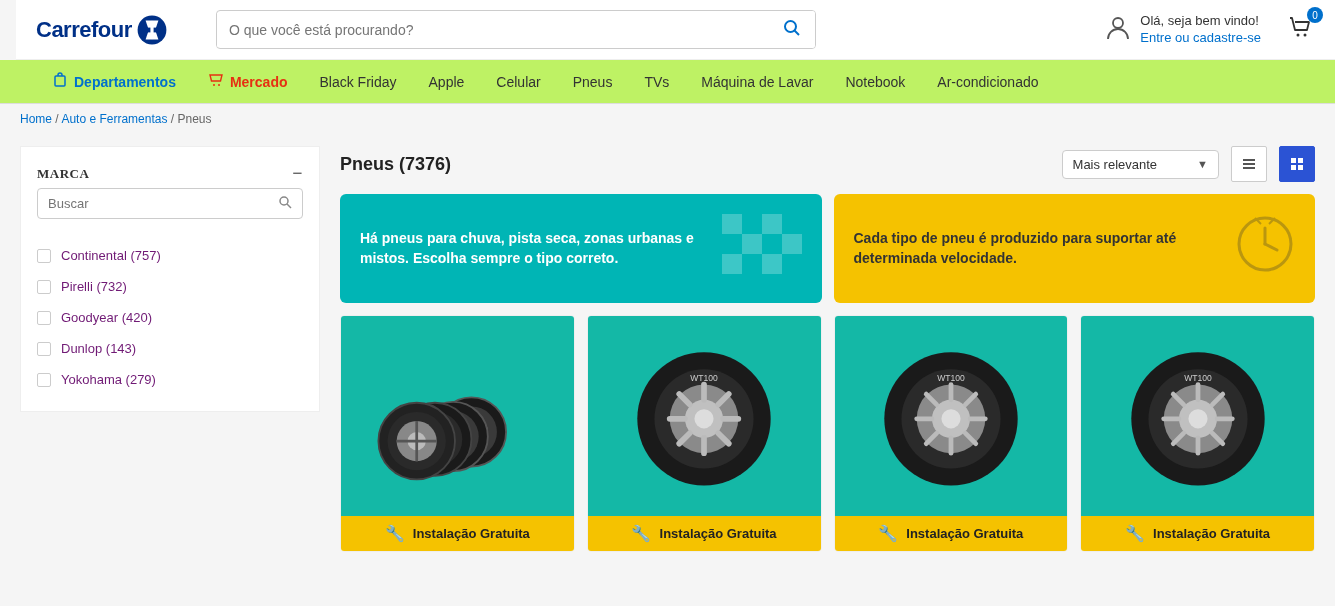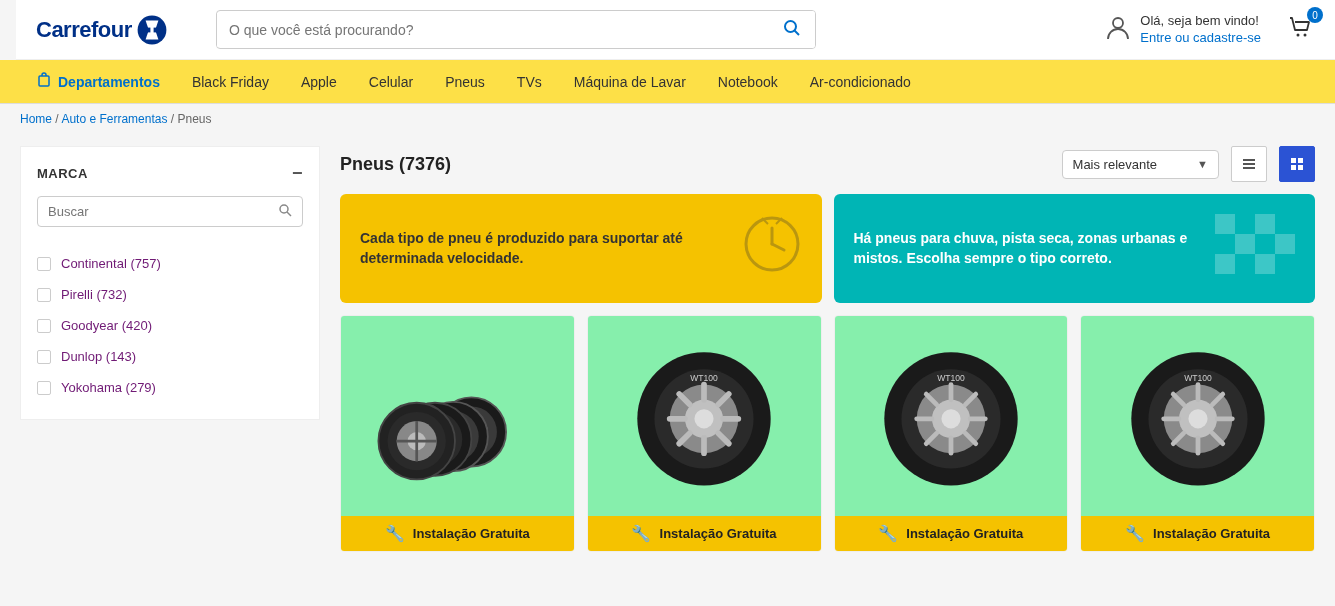--- a/index.html
+++ b/index.html
@@ -98,23 +98,23 @@
       font-size: 10px;
       width: 16px;
       height: 16px;
       display: flex;
       align-items: center;
       justify-content: center;
     }
 
     
     .nav {
-      background: #fde047;
+      background: #bef264;
       border-bottom: 1px solid #ddd;
-      padding: 0 20px;
+      padding: 0 36px;
       display: flex;
       align-items: center;
       gap: 0;
     }
     .nav-item {
       padding: 12px 16px;
       cursor: pointer;
       font-size: 14px;
       color: #333;
       white-space: nowrap;
@@ -158,24 +158,25 @@
       margin-top: 12px;
       border: 1px solid #eee;
       height: fit-content;
     }
     .sidebar-title {
       font-size: 13px;
       font-weight: bold;
       color: #333;
       text-transform: uppercase;
       letter-spacing: 0.5px;
-      margin-bottom: 12px;
+      margin-bottom: 4px;
       display: flex;
       justify-content: space-between;
       align-items: center;
+      font-family: Liberation Serif, serif;
     }
     .sidebar-title .minus {
       font-size: 18px;
       color: #555;
       cursor: pointer;
     }
     .brand-search {
       display: flex;
       align-items: center;
       border: 1px solid #ccc;
@@ -307,21 +308,21 @@
       flex-direction: column;
       cursor: pointer;
     }
     .product-img {
       width: 100%;
       height: 200px;
       display: flex;
       align-items: center;
       justify-content: center;
       padding: 10px;
-      background: #86efac;
+      background: #14b8a6;
     }
     .product-img svg, .product-img .tire-img {
       max-width: 90%;
       max-height: 90%;
     }
     .product-footer {
       background: #f5c200;
       display: flex;
       align-items: center;
       justify-content: center;
@@ -385,20 +386,30 @@
 <nav class="nav">
   <div class="nav-item departamentos">
     <span>
       <svg width="16" height="16" viewBox="0 0 16 16" fill="none">
         <rect x="3" y="4" width="10" height="10" rx="1" stroke="#0070cc" stroke-width="1.5"></rect>
         <path d="M6 4V3a2 2 0 014 0v1" stroke="#0070cc" stroke-width="1.5"></path>
       </svg>
     </span>
     <span>Departamentos</span>
   </div>
+  <div class="nav-item mercado">
+    <span>
+      <svg width="16" height="16" viewBox="0 0 16 16" fill="none">
+        <path d="M2 3h12l-1.5 6H3.5L2 3z" stroke="#e63012" stroke-width="1.4"></path>
+        <circle cx="6" cy="13" r="1" fill="#e63012"></circle>
+        <circle cx="11" cy="13" r="1" fill="#e63012"></circle>
+      </svg>
+    </span>
+    <span>Mercado</span>
+  </div>
   <div class="nav-item">
     <span>Black Friday</span>
   </div>
   <div class="nav-item">
     <span>Apple</span>
   </div>
   <div class="nav-item">
     <span>Celular</span>
   </div>
   <div class="nav-item">
@@ -485,42 +496,42 @@
         <svg width="16" height="16" viewBox="0 0 16 16" fill="none">
           <rect x="2" y="2" width="5" height="5" fill="white"></rect>
           <rect x="9" y="2" width="5" height="5" fill="white"></rect>
           <rect x="2" y="9" width="5" height="5" fill="white"></rect>
           <rect x="9" y="9" width="5" height="5" fill="white"></rect>
         </svg>
       </div>
     </div>
 
     <div class="banners">
-      <div class="banner banner-yellow">
-        <div class="banner-text">Cada tipo de pneu é produzido para suportar até determinada velocidade.</div>
-        <span class="banner-icon">
-          <svg width="60" height="60" viewBox="0 0 60 60" fill="none" opacity="0.5">
-            <circle cx="30" cy="30" r="26" stroke="#333" stroke-width="3"></circle>
-            <line x1="30" y1="14" x2="30" y2="30" stroke="#333" stroke-width="3" stroke-linecap="round"></line>
-            <line x1="30" y1="30" x2="42" y2="36" stroke="#333" stroke-width="3" stroke-linecap="round"></line>
-            <line x1="20" y1="4" x2="26" y2="10" stroke="#333" stroke-width="2"></line>
-            <line x1="40" y1="4" x2="34" y2="10" stroke="#333" stroke-width="2"></line>
-          </svg>
-        </span>
-      </div>
       <div class="banner banner-teal">
         <div class="banner-text">Há pneus para chuva, pista seca, zonas urbanas e mistos. Escolha sempre o tipo correto.</div>
         <span class="banner-icon">
           <svg width="80" height="60" viewBox="0 0 80 60" fill="none" opacity="0.4">
             <rect x="0" y="0" width="20" height="20" fill="white"></rect>
             <rect x="20" y="20" width="20" height="20" fill="white"></rect>
             <rect x="40" y="0" width="20" height="20" fill="white"></rect>
             <rect x="60" y="20" width="20" height="20" fill="white"></rect>
             <rect x="0" y="40" width="20" height="20" fill="white"></rect>
             <rect x="40" y="40" width="20" height="20" fill="white"></rect>
+          </svg>
+        </span>
+      </div>
+      <div class="banner banner-yellow">
+        <div class="banner-text">Cada tipo de pneu é produzido para suportar até determinada velocidade.</div>
+        <span class="banner-icon">
+          <svg width="60" height="60" viewBox="0 0 60 60" fill="none" opacity="0.5">
+            <circle cx="30" cy="30" r="26" stroke="#333" stroke-width="3"></circle>
+            <line x1="30" y1="14" x2="30" y2="30" stroke="#333" stroke-width="3" stroke-linecap="round"></line>
+            <line x1="30" y1="30" x2="42" y2="36" stroke="#333" stroke-width="3" stroke-linecap="round"></line>
+            <line x1="20" y1="4" x2="26" y2="10" stroke="#333" stroke-width="2"></line>
+            <line x1="40" y1="4" x2="34" y2="10" stroke="#333" stroke-width="2"></line>
           </svg>
         </span>
       </div>
     </div>
 
     <div class="product-grid">
 
       <div class="product-card">
         <div class="product-img">
           <svg width="210" height="165" viewBox="0 0 210 165" fill="none">

